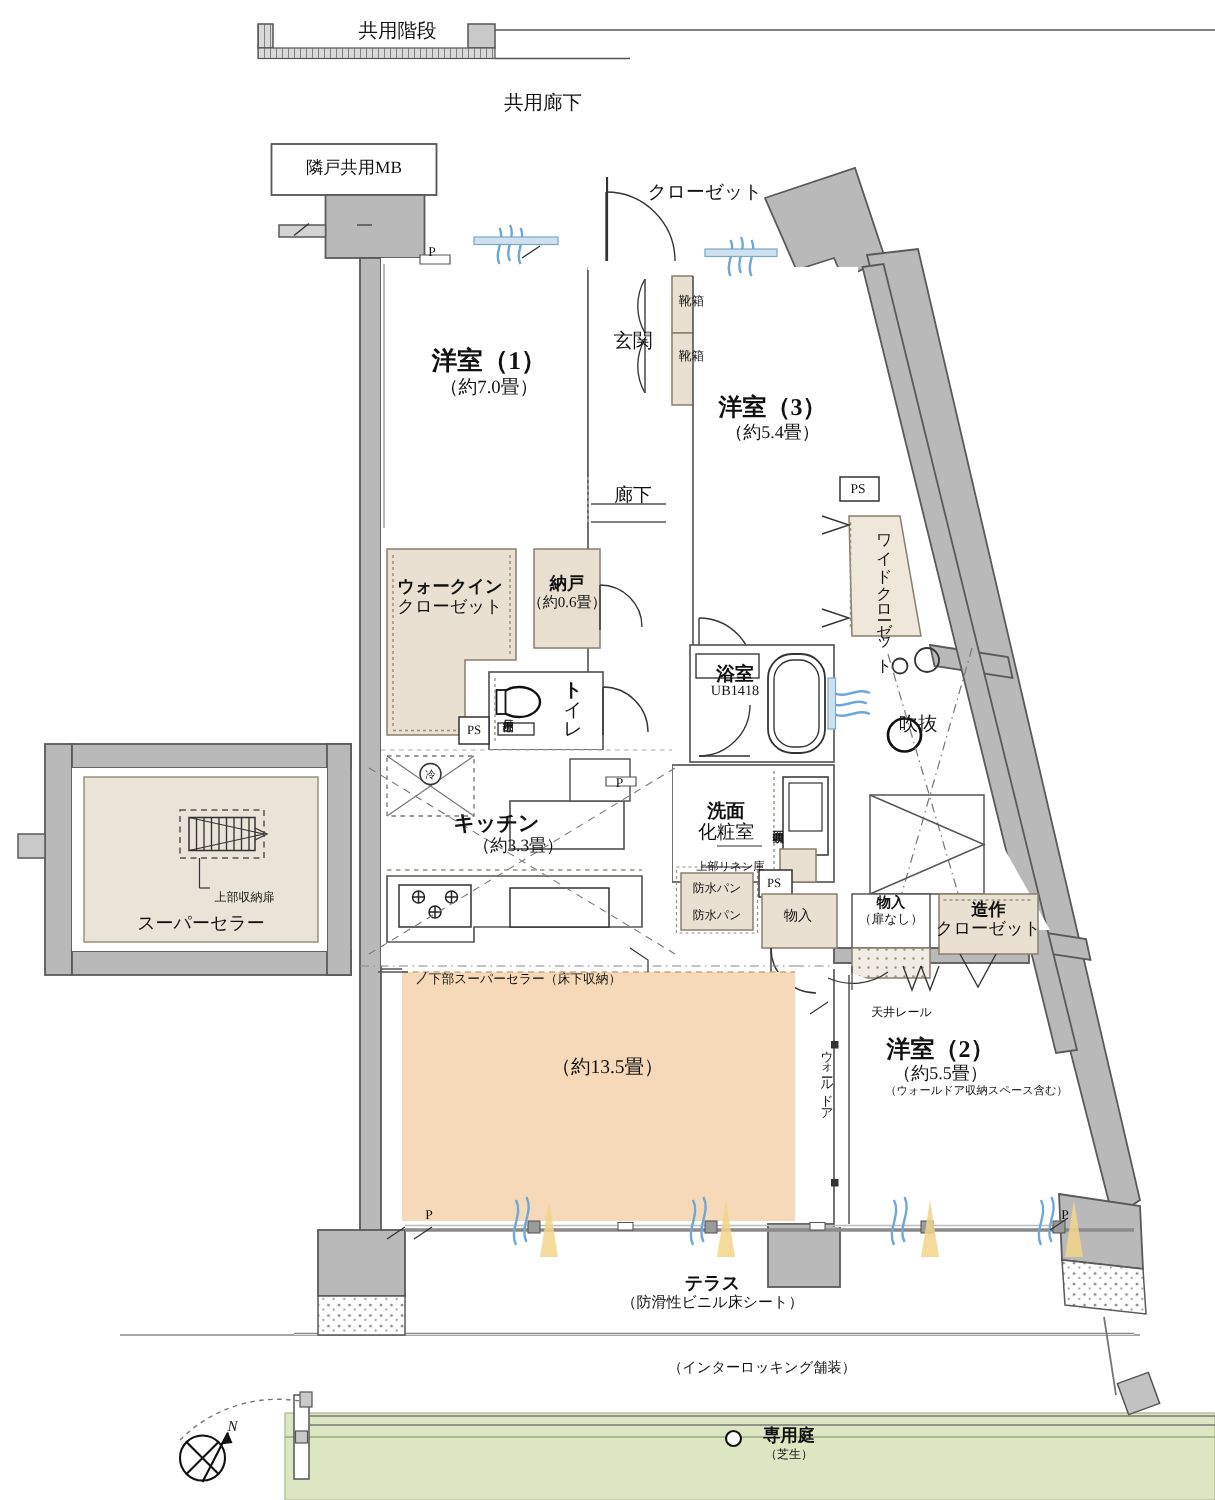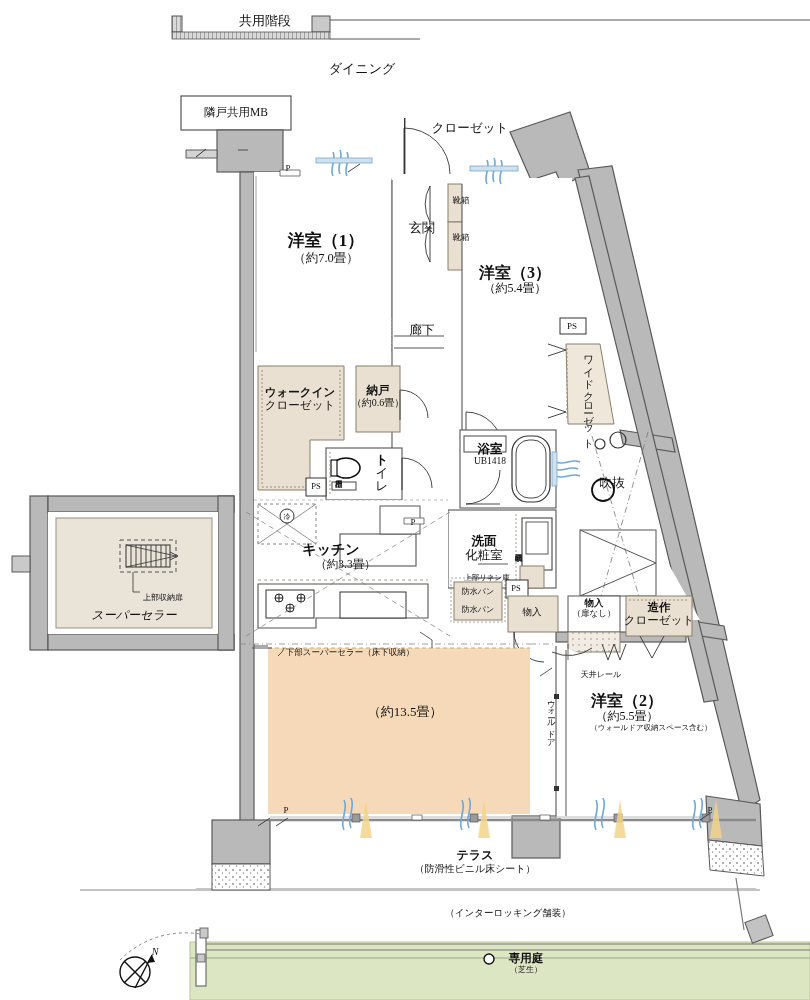--- a/index.html
+++ b/index.html
@@ -383,21 +383,21 @@
     <line x1="124" y1="961" x2="146" y2="983" stroke="#111" stroke-width="1.4"></line>
     <line x1="135" y1="988" x2="152" y2="955" stroke="#111" stroke-width="1.4"></line>
     <path d="M152,955 L147,963 L155,962 Z" fill="#111"></path>
   </g>
 
   <circle cx="489" cy="959" r="5" fill="#ffffff" stroke="#111" stroke-width="1.4"></circle>
 
 </svg>
 
 <div class="lbl ctr" style="left:265px;top:21px;font-size:13px;">共用階段</div>
-<div class="lbl ctr" style="left:362px;top:69px;font-size:13px;">ダイニング</div>
+<div class="lbl ctr" style="left:362px;top:69px;font-size:13px;">共用廊下</div>
 <div class="lbl ctr" style="left:236px;top:113px;font-size:11.5px;">隣戸共用MB</div>
 <div class="lbl ctr" style="left:470px;top:128px;font-size:12.5px;">クローゼット</div>
 
 <div class="lbl ctr" style="left:326px;top:248px;font-size:17px;">
   <span class="t1">洋室（1）</span>
   <span class="t2" style="font-size:12.5px;">（約7.0畳）</span>
 </div>
 
 <div class="lbl ctr" style="left:422px;top:228px;font-size:13px;">玄関</div>
 <div class="lbl ctr" style="left:461px;top:201px;font-size:8.5px;">靴箱</div>
@@ -457,21 +457,21 @@
 <div class="lbl ctr" style="left:659px;top:614px;font-size:11.5px;">
   <span class="t1">造作</span>
   <span class="t2">クローゼット</span>
 </div>
 
 <div class="lbl ctr" style="left:331px;top:557px;font-size:14px;">
   <span class="t1">キッチン</span>
   <span class="t2" style="font-size:11.5px;margin-left:29px;">（約3.3畳）</span>
 </div>
 
-<div class="lbl ctr" style="left:134px;top:616px;font-size:12px;font-style:italic;">スーパーセラー</div>
+<div class="lbl ctr" style="left:134px;top:616px;font-size:12px;">スーパーセラー</div>
 <div class="lbl ctr" style="left:163px;top:598px;font-size:8px;">上部収納扉</div>
 
 <div class="lbl ctr" style="left:350px;top:653px;font-size:8.5px;">下部スーパーセラー（床下収納）</div>
 
 <div class="lbl ctr" style="left:405px;top:712px;font-size:17px;">
   <span class="t2" style="font-size:13px;">（約13.5畳）</span>
 </div>
 
 <div class="lbl ctr vert" style="left:551px;top:718px;font-size:8.5px;height:70px;">ウォールドア</div>
 <div class="lbl ctr" style="left:601px;top:675px;font-size:8px;">天井レール</div>

